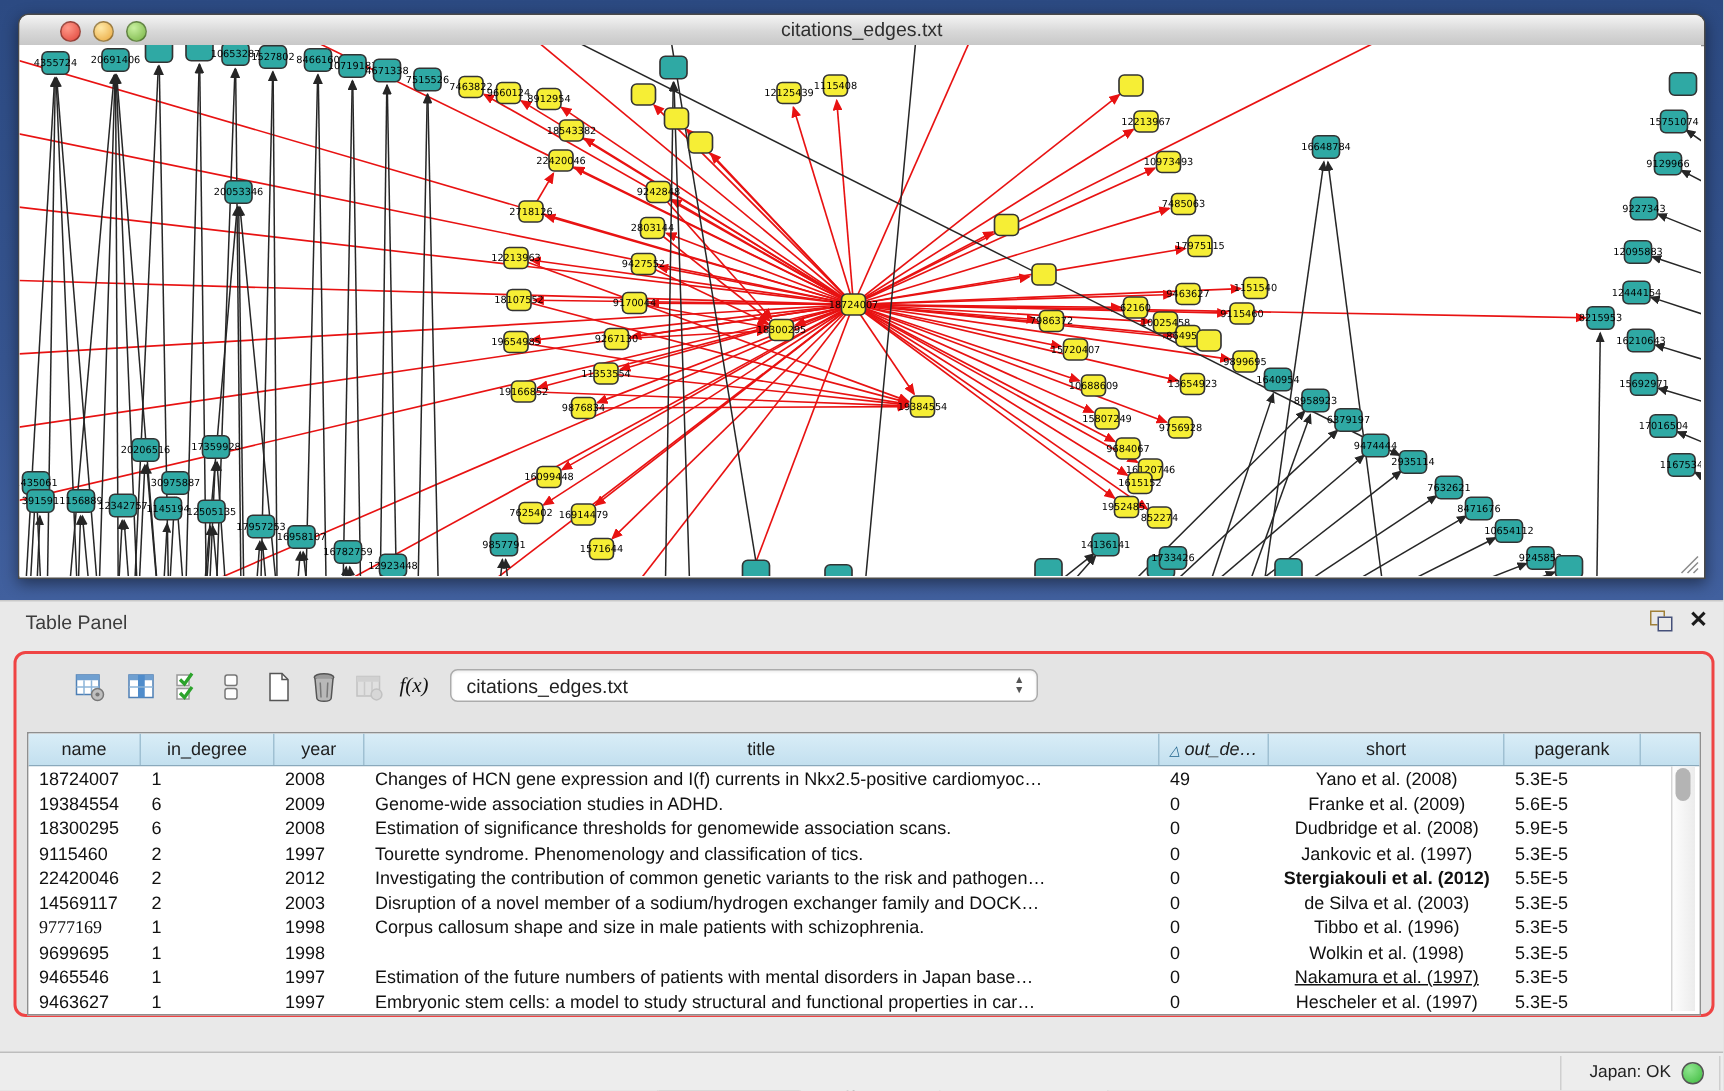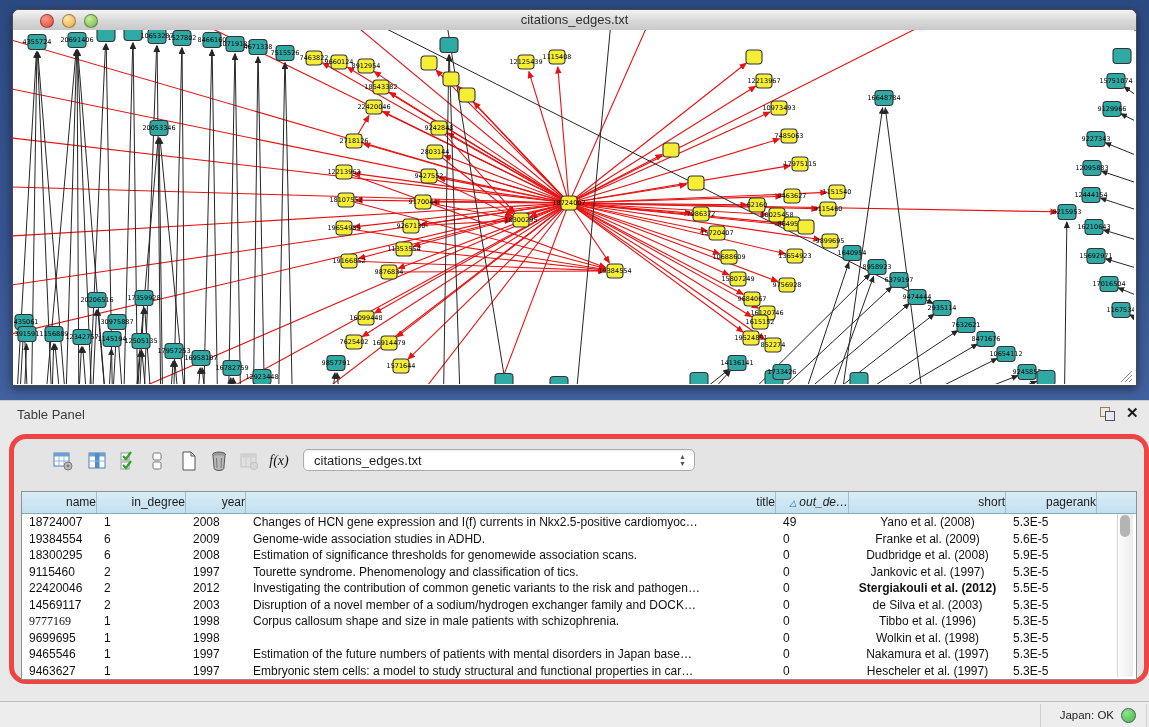--- a/index.html
+++ b/index.html
@@ -25,35 +25,35 @@
   #corner-grip{position:absolute;right:1px;bottom:1px;}
   
   #table-panel{position:absolute;left:0;top:400px;width:1149px;height:300px;background:#e9e9e9;border-top:1px solid #c9c9c9;}
   #panel-titlebar{position:absolute;left:0;top:0;width:100%;height:26px;}
   #panel-title{position:absolute;left:17px;top:6px;font-size:13px;color:#3c3c3c;}
   #float-icon{position:absolute;left:1100px;top:6px;width:16px;height:14px;cursor:pointer;}
   #float-icon .sq1{position:absolute;left:0;top:0;width:8px;height:8px;border:1.4px solid #a08038;}
   #float-icon .sq2{position:absolute;left:5px;top:4px;width:8px;height:8px;border:1.4px solid #45507a;background:#e9e9e9;}
   #close-icon{position:absolute;left:1126px;top:3px;font-size:15px;font-weight:bold;color:#1a1a1a;cursor:pointer;}
   #panel-box{position:absolute;left:9px;top:33px;width:1130px;height:240px;
-             border:5px solid #ef4444;border-radius:17px;background:#e4e4e4;}
+             border:2px solid #ef4444;border-radius:8px;background:#e4e4e4;}
   
   #toolbar{position:absolute;left:0;top:0;width:100%;height:42px;}
   .tool-btn{position:absolute;top:9px;width:26px;height:26px;display:flex;align-items:center;justify-content:center;cursor:pointer;}
   #network-select{position:absolute;left:289px;top:10px;width:392px;height:22px;background:#ffffff;
                   border:1px solid #ababab;border-radius:5px;box-shadow:inset 0 1px 2px rgba(0,0,0,.08);
                   font-size:13px;color:#222;line-height:22px;padding-left:10px;box-sizing:border-box;cursor:pointer;}
   #select-arrows{position:absolute;right:8px;top:3px;display:flex;flex-direction:column;line-height:7px;font-size:7px;color:#555;}
   .fx{font-family:"Liberation Serif",serif;font-style:italic;font-size:14px;color:#111;}
   
   #tbl{position:absolute;left:7px;top:52px;width:1114px;height:187px;border:1px solid #8f8f8f;background:#fff;overflow:hidden;}
   #tbl-header{display:flex;height:21px;background:linear-gradient(180deg,#d9edf7,#c3e0ef);
               border-bottom:1px solid #8aa9bc;}
   .th{box-sizing:border-box;border-right:1px solid #9fc0d2;font-size:12px;color:#1d1d1d;
-      text-align:right;line-height:20px;overflow:hidden;white-space:nowrap;}
+      text-align:center;line-height:20px;overflow:hidden;white-space:nowrap;}
   .sort-tri{font-size:9px;color:#20648c;margin-right:3px;}
   .tr{display:flex;height:16.5px;line-height:16.5px;font-size:12px;color:#111;background:#fff;}
   .td{box-sizing:border-box;padding:0 0 0 7px;overflow:hidden;white-space:nowrap;}
   .td.center{text-align:center;padding:0;}
   #tbl-scrollbar{position:absolute;right:3px;top:22px;width:15px;height:163px;
                  background:linear-gradient(90deg,#fdfdfd,#ececec);border-left:1px solid #d5d5d5;}
   #tbl-thumb{position:absolute;left:2px;top:1px;width:10px;height:22px;border-radius:6px;background:#b4b4b4;}
   
   #tabs{position:absolute;left:427px;top:274px;height:22px;display:flex;
         border:1px solid #9f9f9f;border-radius:6px;overflow:hidden;background:#fdfdfd;
@@ -863,21 +863,21 @@
               <div class="td" style="width: 73px;">0</div>
               <div class="td center" style="width: 157px;">Wolkin et al. (1998)</div>
               <div class="td" style="width: 91px;">5.3E-5</div>
             </div>
             <div class="tr">
               <div class="td" style="width: 75px;">9465546</div>
               <div class="td" style="width: 89px;">1</div>
               <div class="td" style="width: 60px;">1997</div>
               <div class="td" style="width: 530px;">Estimation of the future numbers of patients with mental disorders in Japan base…</div>
               <div class="td" style="width: 73px;">0</div>
-              <div class="td center" style="width: 157px;">Nakamura et al. (1997)</div>
+              <div class="td center" style="width: 157px; text-decoration: underline;">Nakamura et al. (1997)</div>
               <div class="td" style="width: 91px;">5.3E-5</div>
             </div>
             <div class="tr">
               <div class="td" style="width: 75px;">9463627</div>
               <div class="td" style="width: 89px;">1</div>
               <div class="td" style="width: 60px;">1997</div>
               <div class="td" style="width: 530px;">Embryonic stem cells: a model to study structural and functional properties in car…</div>
               <div class="td" style="width: 73px;">0</div>
               <div class="td center" style="width: 157px;">Hescheler et al. (1997)</div>
               <div class="td" style="width: 91px;">5.3E-5</div>

